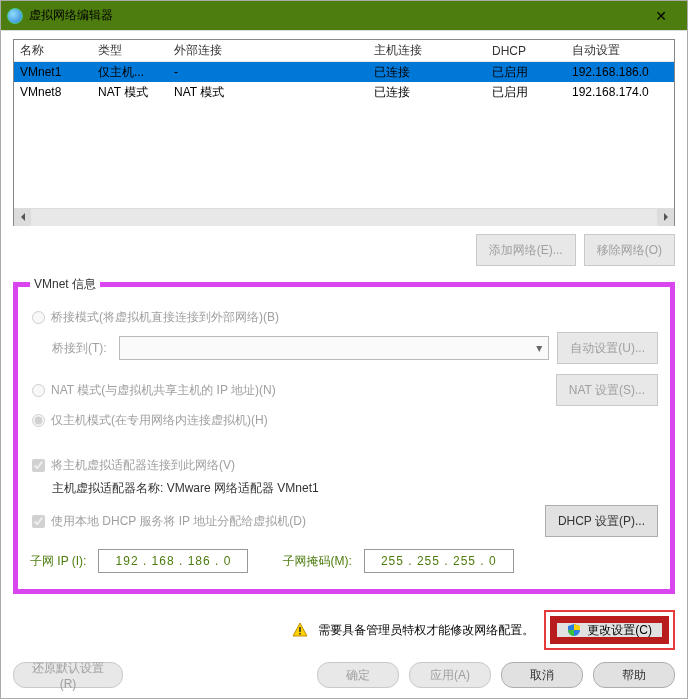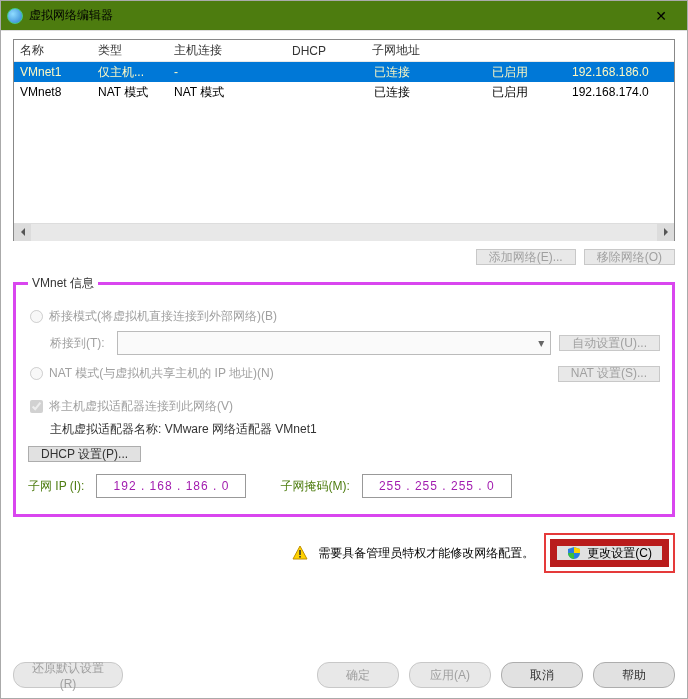--- a/index.html
+++ b/index.html
@@ -9,43 +9,43 @@
   .titlebar .app-icon { width: 16px; height: 16px; border-radius: 50%; background: radial-gradient(circle at 35% 35%, #8fdcff, #2b7fd0); margin-right: 6px; border:1px solid #4c8; }
   .titlebar .title { flex: 1; }
   .titlebar .close { width: 40px; text-align: center; font-size: 14px; cursor: pointer; }
   .content { padding: 8px 12px 6px 12px; display: flex; flex-direction: column; flex: 1; overflow: hidden; }
   .table-box { border: 1px solid #888; height: 202px; display: flex; flex-direction: column; }
   .thead, .trow { display: flex; }
   .thead { background: #fff; height: 22px; align-items: center; border-bottom: 1px solid #e8e8e8; }
   .thead > div { padding: 0 6px; color: #333; }
   .trow { height: 20px; align-items: center; }
   .trow > div { padding: 0 6px; white-space: nowrap; overflow: hidden; }
-  .trow.sel { background: #0078d7; color: #fef9c3; }
+  .trow.sel { background: #0078d7; color: #000000; }
   .c-name { width: 78px; }
   .c-type { width: 76px; }
   .c-ext { width: 200px; }
   .c-host { width: 118px; }
   .c-dhcp { width: 80px; }
   .c-subnet { flex: 1; }
   .rows { flex: 1; background: #fff; }
   .hscroll { height: 17px; background: #f0f0f0; display: flex; align-items: center; border-top: 1px solid #ddd; }
   .hscroll .arrow { width: 17px; height: 17px; background: #dcdcdc; display:flex; align-items:center; justify-content:center; }
   .hscroll .track { flex: 1; background: #e8e8e8; height: 17px; }
-  .btn { height: 16px; padding: 0 12px; background: #e1e1e1; border: 1px solid #adadad; cursor: pointer; display: inline-flex; align-items: center; justify-content: center; color:#333; }
+  .btn { height: 32px; padding: 0 12px; background: #e1e1e1; border: 1px solid #adadad; cursor: pointer; display: inline-flex; align-items: center; justify-content: center; color:#333; }
   .btn.disabled { color: #a0a0a0; cursor: default; background:#e8e8e8; border-color:#c8c8c8; }
   .row-right { display: flex; justify-content: flex-end; gap: 8px; margin-top: 8px; }
-  fieldset.group { border: 3px solid #d946ef; margin: 10px 0 6px 0; padding: 10px 12px 12px 12px; }
+  fieldset.group { border: 5px solid #d946ef; margin: 10px 0 6px 0; padding: 10px 12px 12px 12px; }
   fieldset.group > legend { padding: 0 4px; color: #333; }
   .opt { display: flex; align-items: center; margin: 6px 0; color: #a0a0a0; }
   .opt input[type=radio], .opt input[type=checkbox] { margin: 0 6px 0 2px; }
   .inline-row { display: flex; align-items: center; gap: 8px; margin: 4px 0; }
   .select { flex: 1; height: 24px; border: 1px solid #bbb; background: #fafafa; display:flex; align-items:center; justify-content:flex-end; padding:0 6px; color:#888; }
   .select .chev { margin-left: 6px; color: #666; }
   .field-label { color: #4d7c0f; margin-right: 4px; }
-  .ip-input { width: 150px; height: 24px; border: 1px solid #999; background: #fff; display:flex; align-items:center; justify-content:center; color:#a21caf; letter-spacing: 1px; }
+  .ip-input { width: 150px; height: 24px; border: 1px solid #999; background: #fff; display:flex; align-items:center; justify-content:center; color:#4d7c0f; letter-spacing: 1px; }
   .indent { padding-left: 22px; color:#333; }
   .warn-row { display:flex; align-items:center; justify-content:flex-end; gap:10px; margin-top:10px; }
   .warn-icon { width:16px; height:16px; }
   .shield-container { border: 2px solid #e53a3a; padding: 4px; }
   .shield-btn { height: 28px; padding: 0 10px; background: #e1e1e1; border: 7px solid #b91c1c; display:inline-flex; align-items:center; gap:6px; cursor:pointer; }
   .footer { display:flex; align-items:center; gap:10px; padding: 6px 12px 10px 12px; }
   .footer .spacer { flex:1; }
   .foot-btn { width: 82px; height: 26px; border-radius: 12px; }
   svg { display:block; }
 </style>
@@ -59,23 +59,24 @@
     <span class="title">虚拟网络编辑器</span>
     <span class="close">✕</span>
   </div>
 
   <div class="content">
 
     <div class="table-box">
       <div class="thead">
         <div class="c-name">名称</div>
         <div class="c-type">类型</div>
+        <div class="c-ext">外部连接</div>
         <div class="c-host">主机连接</div>
         <div class="c-dhcp">DHCP</div>
-        <div class="c-subnet">子网地址</div>
+        <div class="c-subnet">自动设置</div>
       </div>
       <div class="rows" id="rows">
           <div class="trow sel">
             <div class="c-name">VMnet1</div>
             <div class="c-type">仅主机...</div>
             <div class="c-ext">-</div>
             <div class="c-host">已连接</div>
             <div class="c-dhcp">已启用</div>
             <div class="c-subnet">192.168.186.0</div>
           </div>
@@ -124,32 +125,40 @@
       </div>
 
       <div class="inline-row" style="justify-content:space-between; margin-top:10px;">
         <label class="opt" style="margin:0">
           <input type="radio" disabled="" style="">
           <span>NAT 模式(与虚拟机共享主机的 IP 地址)(N)</span>
         </label>
         <button class="btn disabled">NAT 设置(S)...</button>
       </div>
 
+      <label class="opt">
+        <input type="radio" disabled="" checked="" style="">
+        <span>仅主机模式(在专用网络内连接虚拟机)(H)</span>
+      </label>
 
-      <label class="opt" style="margin-top:16px">
+      <label class="opt" style="margin-top:28px">
         <input type="checkbox" disabled="" checked="" style="">
         <span>将主机虚拟适配器连接到此网络(V)</span>
       </label>
       <div class="indent">
         <span>主机虚拟适配器名称:</span>
         <span> </span>
         <span>VMware 网络适配器 VMnet1</span>
       </div>
 
       <div class="inline-row" style="justify-content:space-between; margin-top:8px;">
+        <label class="opt" style="margin:0">
+          <input type="checkbox" disabled="" checked="" style="">
+          <span>使用本地 DHCP 服务将 IP 地址分配给虚拟机(D)</span>
+        </label>
         <button class="btn">DHCP 设置(P)...</button>
       </div>
 
       <div class="inline-row" style="margin-top:12px;">
         <span class="field-label">子网 IP (I):</span>
         <div class="ip-input">192 . 168 . 186 .  0</div>
         <span style="width:18px"></span>
         <span class="field-label">子网掩码(M):</span>
         <div class="ip-input">255 . 255 . 255 .  0</div>
       </div>

